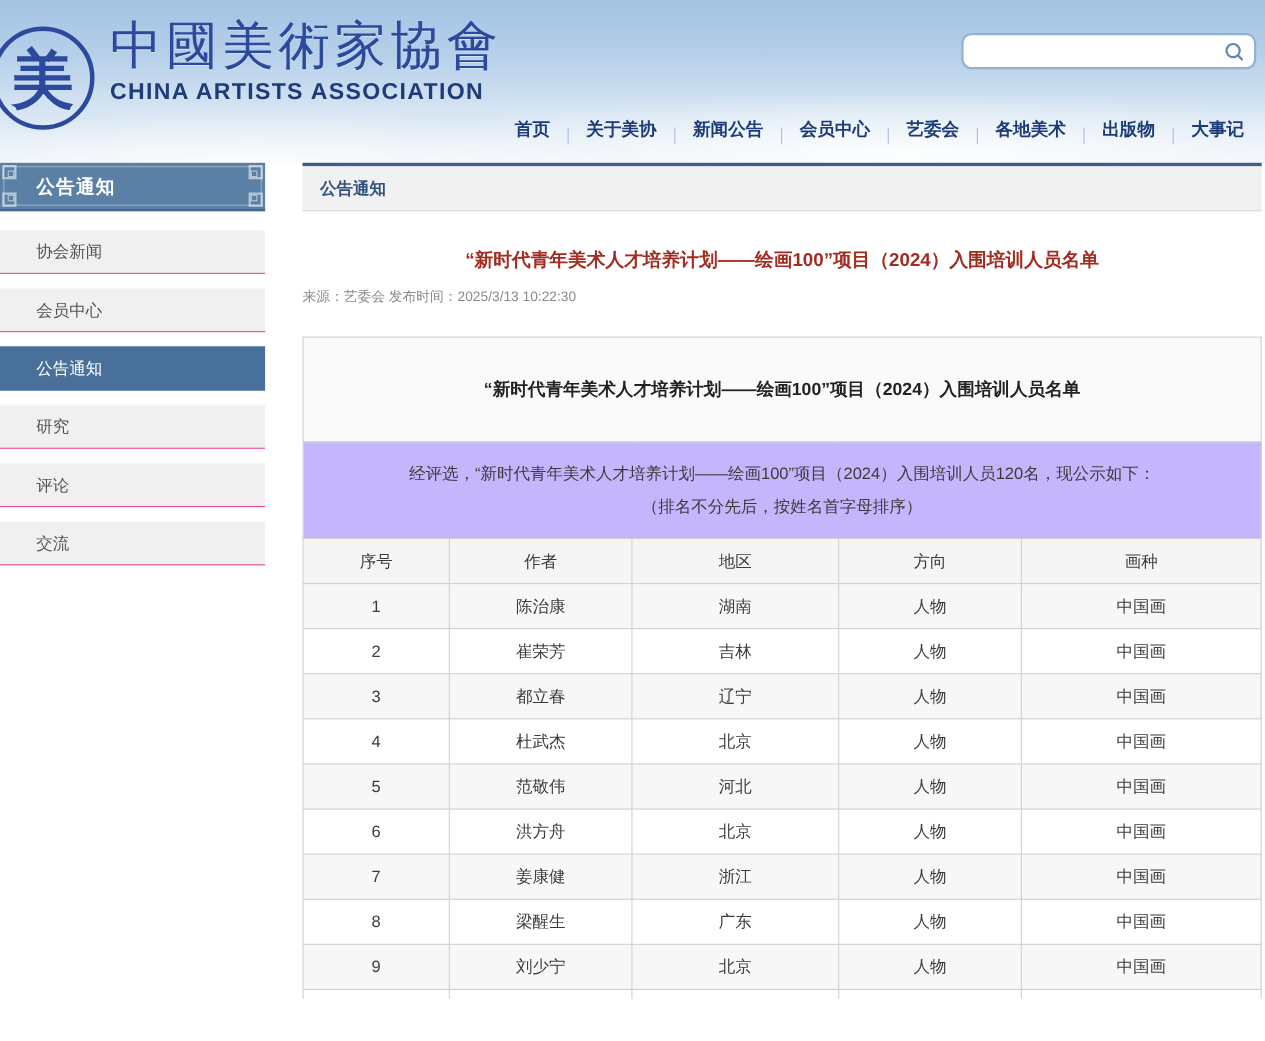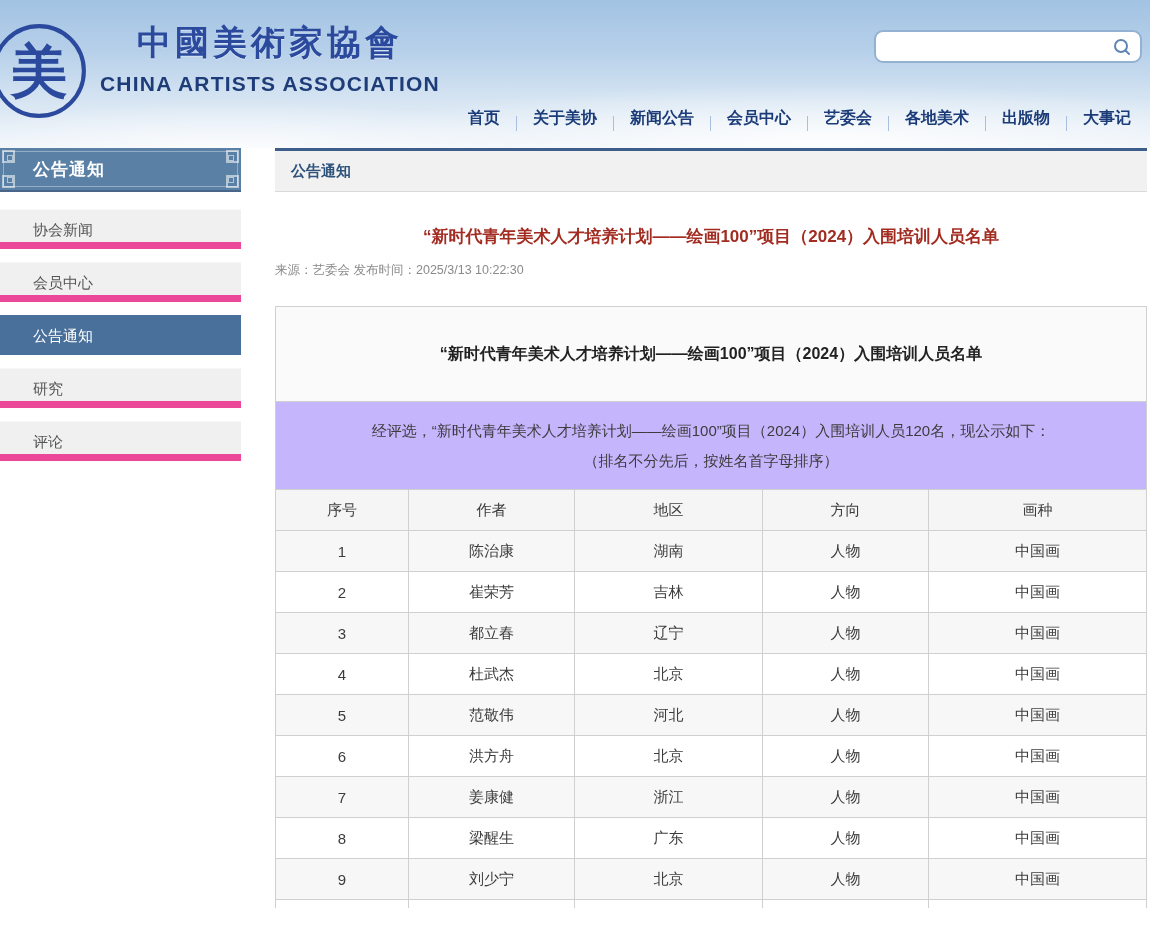--- a/index.html
+++ b/index.html
@@ -12,23 +12,23 @@
   .site-header{
     position:absolute; top:0; left:0; width:1150px; height:148px;
     background:
       radial-gradient(ellipse 60% 55% at 72% 95%, rgba(255,255,255,.85), rgba(255,255,255,0) 70%),
       radial-gradient(ellipse 40% 45% at 20% 100%, rgba(255,255,255,.7), rgba(255,255,255,0) 70%),
       linear-gradient(180deg,#a2c3e3 0%, #b7d0ea 35%, #d8e6f3 70%, #f0f5fa 100%);
   }
   .logo{ position:absolute; left:-12px; top:14px; display:flex; align-items:flex-start; cursor:pointer; }
   .seal{ width:102px; height:102px; margin-top:6px; }
   .logo-text{ margin-left:10px; }
-  .logo-cn{ font-family:"DejaVu Serif","Liberation Serif",serif; font-weight:bold;
-    font-size:34px; line-height:56px; color:#2b4a9e; letter-spacing:4px; white-space:nowrap;
-    text-shadow:0 1px 0 rgba(255,255,255,.4);text-align:center; }
+  .logo-cn{ font-family:"DejaVu Serif","Liberation Serif",serif; font-weight:normal;
+    font-size:47px; line-height:56px; color:#2b4a9e; letter-spacing:4px; white-space:nowrap;
+    text-shadow:0 1px 0 rgba(255,255,255,.4); }
   .logo-en{ font-size:21px; font-weight:bold; color:#1e3c78; letter-spacing:1.2px; margin-top:2px; }
 
   .searchbox{ position:absolute; right:8px; top:30px; width:268px; height:33px;
     background:#fff; border:2px solid #93b1d1; border-radius:9px;
     display:flex; align-items:center; }
   .search-input{ flex:1; height:100%; border:none; outline:none; background:transparent;
     padding:0 10px; font-size:14px; color:#333; }
   .search-icon{ width:20px; height:20px; margin-right:8px; cursor:pointer; flex:0 0 auto; }
 
   .topnav{ position:absolute; left:468px; top:86px; right:0; display:flex; align-items:flex-end;margin-top:20px; }
@@ -49,21 +49,21 @@
   .corner i::after{ content:""; position:absolute; width:4px; height:4px;
     border:1px solid rgba(255,255,255,.55); }
   .corner.tl{ top:2px; left:2px; }  .corner.tl i::after{ right:0; bottom:0; }
   .corner.tr{ top:2px; right:2px; } .corner.tr i::after{ left:0; bottom:0; }
   .corner.bl{ bottom:2px; left:2px; } .corner.bl i::after{ right:0; top:0; }
   .corner.br{ bottom:2px; right:2px; } .corner.br i::after{ left:0; top:0; }
 
   .sidebar-list{ list-style:none; margin-top:17px; }
   .sidebar-item{ height:40px; line-height:40px; background:#f0f0f0; color:#555;
     font-size:15px; padding-left:33px; margin-bottom:13px; cursor:pointer;
-    border-top:1px solid #f7f7f7; border-bottom:7px solid #ec4899; }
+    border-top:1px solid #f7f7f7; border-bottom:1px solid #ec4899; }
   .sidebar-item.active{ background:#49709a; color:#fff; border-color:#49709a; }
 
   
   .content{ position:absolute; left:275px; top:148px; width:872px; }
   .breadcrumb{ height:44px; background:#f1f1f1; border-top:3px solid #3d5d8a;
     border-bottom:1px solid #d9d9d9; display:flex; align-items:center; padding-left:16px; }
   .breadcrumb span{ color:#2e527c; font-size:15px; font-weight:bold; cursor:pointer; }
 
   .article-title{ margin-top:33px; text-align:center; color:#a22c21;
     font-size:17px; font-weight:bold; }
@@ -139,20 +139,21 @@
           <i></i>
         </span>
       <span>公告通知</span>
     </div>
     <ul class="sidebar-list" id="sidebar-list">
         <li class="sidebar-item">协会新闻</li>
         <li class="sidebar-item">会员中心</li>
         <li class="sidebar-item active">公告通知</li>
         <li class="sidebar-item">研究</li>
         <li class="sidebar-item">评论</li>
+        <li class="sidebar-item">交流</li>
       </ul>
   </aside>
 
   <main class="content">
     <div class="breadcrumb">
       <span>公告通知</span>
     </div>
 
     <h1 class="article-title">“新时代青年美术人才培养计划——绘画100”项目（2024）入围培训人员名单</h1>
     <div class="article-meta">来源：艺委会 发布时间：2025/3/13 10:22:30</div>

